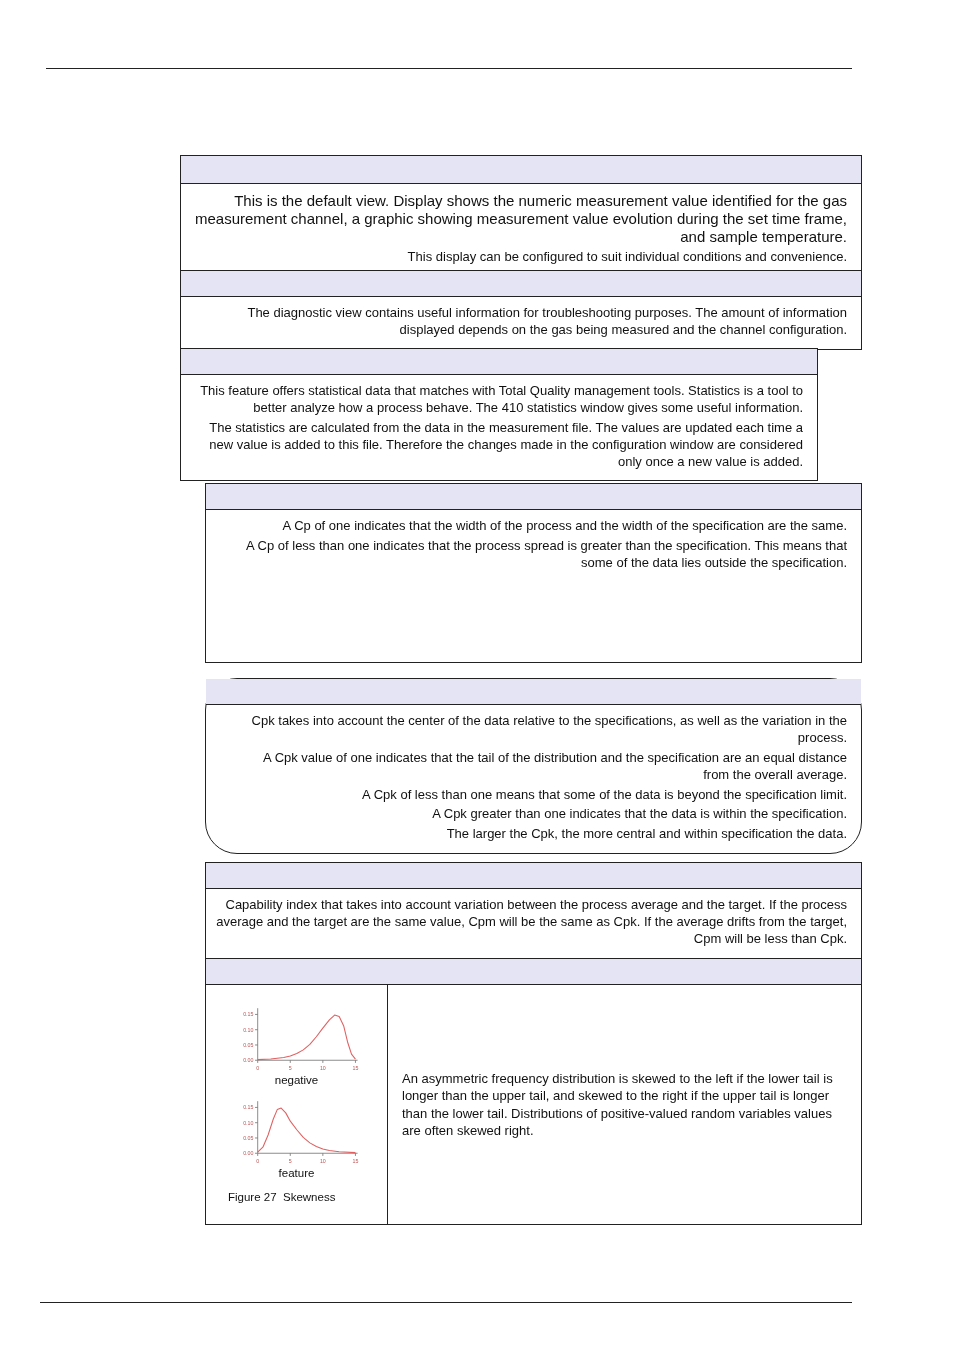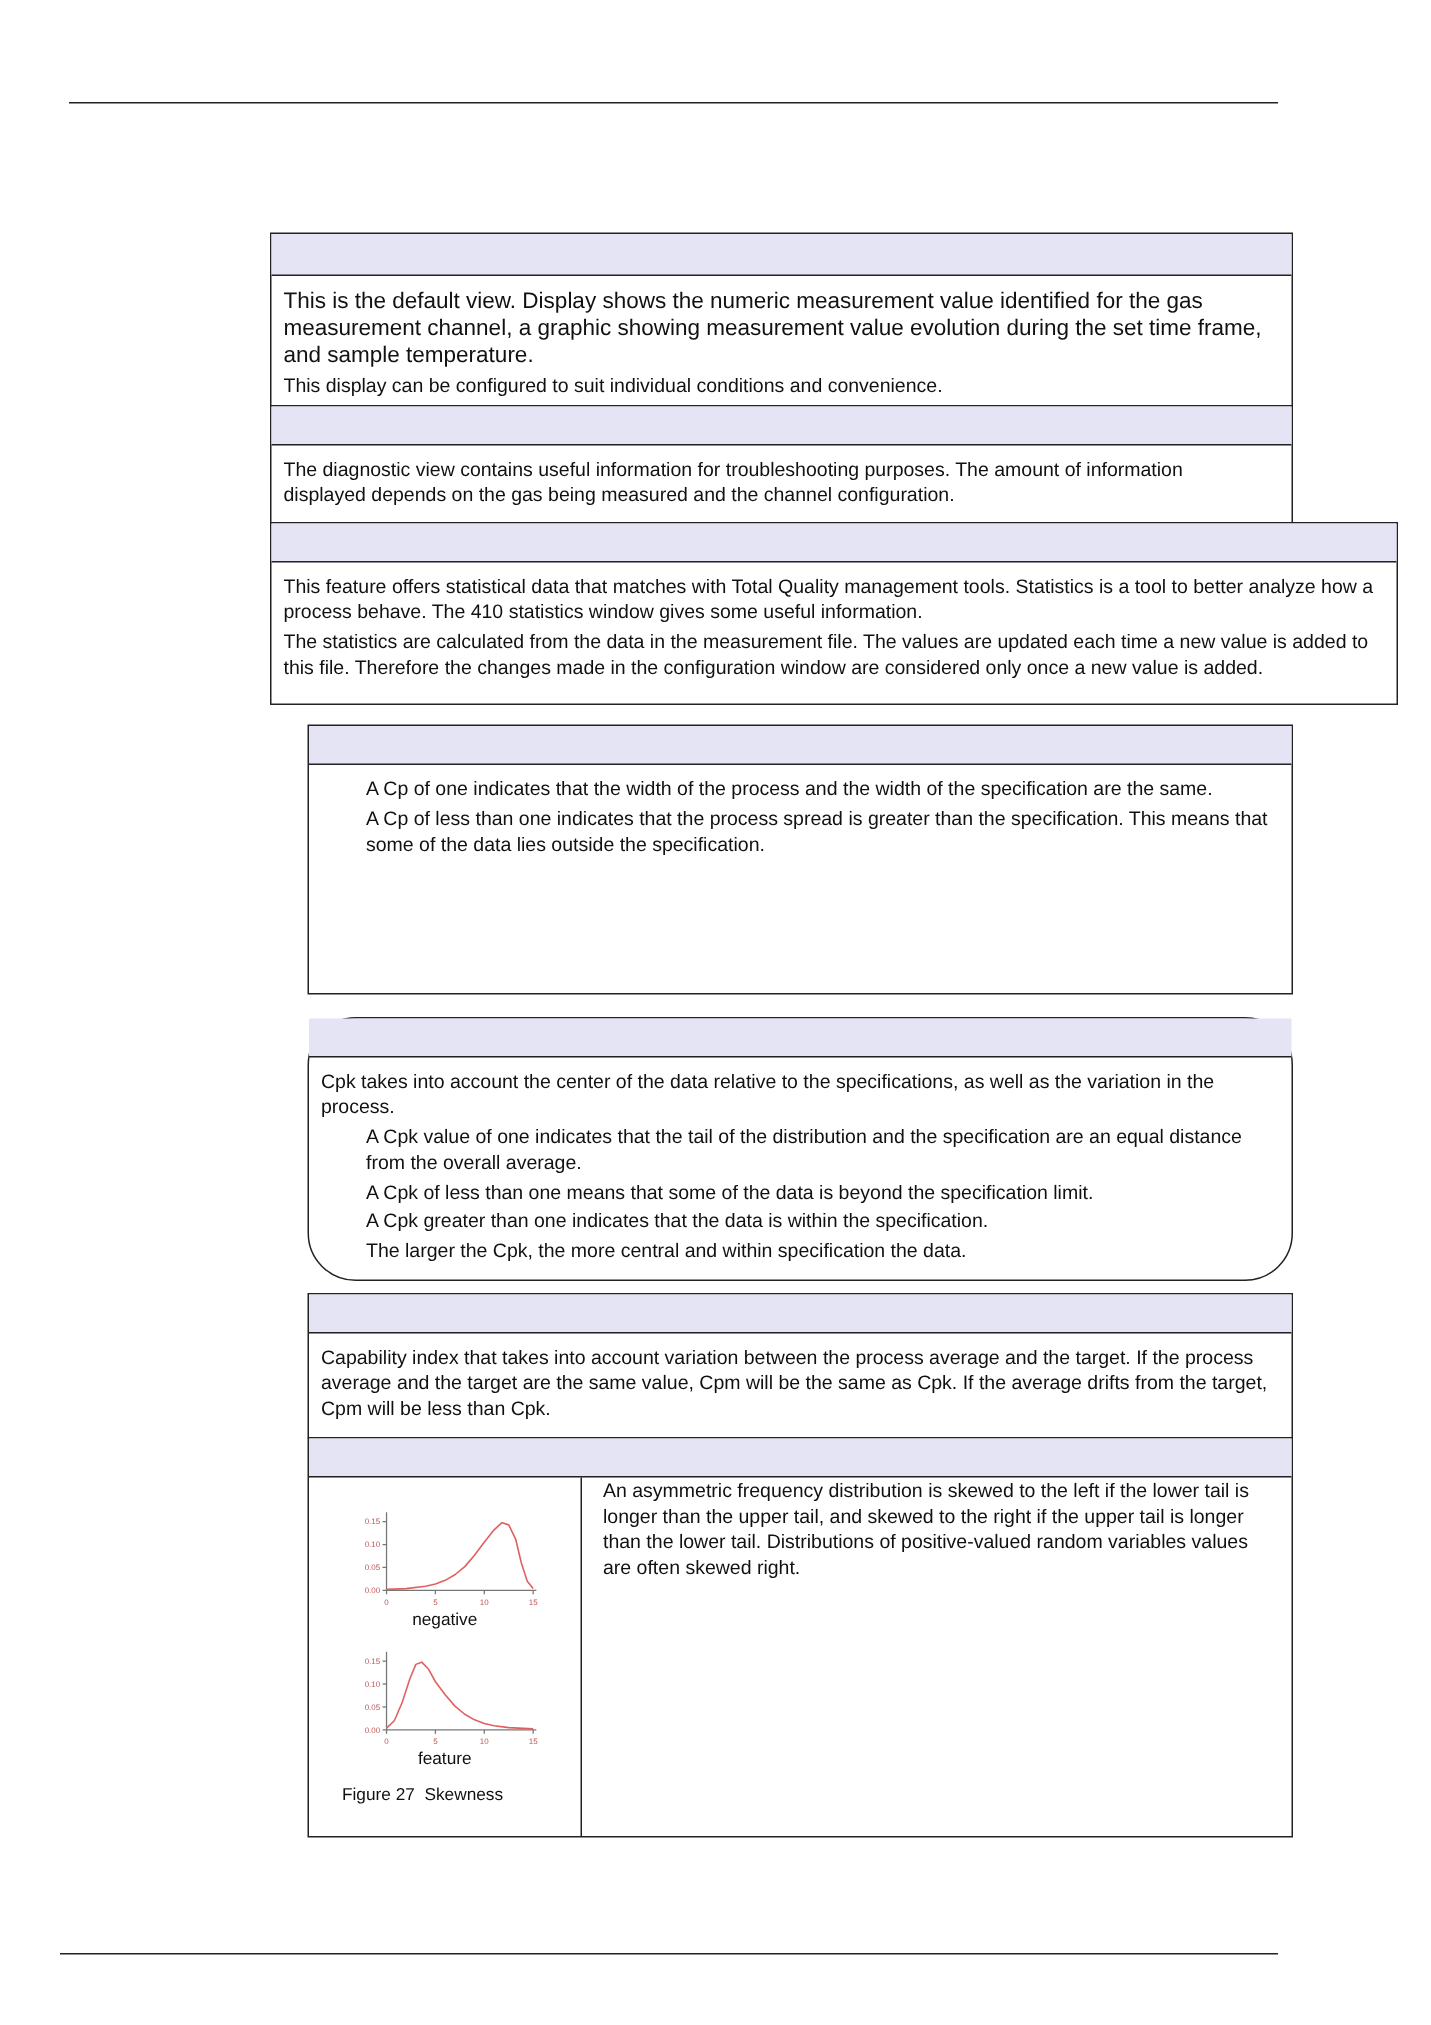--- a/index.html
+++ b/index.html
@@ -13,43 +13,43 @@
 
   .hrule { position:absolute; height:1px; background:#222; }
   .hrule.top { top:68px; left:46px; width:806px; }
   .hrule.bottom { top:1302px; left:40px; width:812px; }
 
   .box { position:absolute; border:1px solid #222; background:#fff; }
   .bar { height:26px; background:#e4e4f5; border-bottom:1px solid #222; font-size:12px; line-height:26px; padding-left:8px; }
   .b1 .bar { height:28px; line-height:28px; }
 
   .body { padding:5px 14px 7px 8px; font-size:13px; line-height:1.3; }
-  .body p { margin:3px 0; }
+  .body p { margin:3px 0;text-align:right; }
   .lead { font-size:15px; line-height:1.2; }
   .indent { margin-left:30px !important; }
 
   .b1 { left:180px; top:155px; width:682px; min-height:107px; }
   .b2 { left:180px; top:270px; width:682px; min-height:66px; }
-  .b3 { left:180px; top:348px; width:752px; min-height:122px; }
+  .b3 { left:180px; top:348px; width:638px; min-height:122px; }
   .b4 { left:205px; top:483px; width:657px; min-height:180px; }
   .b5 { left:205px; top:678px; width:657px; min-height:172px;border-radius:32px; }
   .b6 { left:205px; top:862px; width:657px; min-height:83px; }
   .b7 { left:205px; top:958px; width:657px; height:267px; display:flex; flex-direction:column; }
 
   .fig-body { flex:1; display:flex; min-height:0; }
   .fig-left {
     width:182px; border-right:1px solid #222;
     display:flex; flex-direction:column; align-items:center;
     padding-top:20px;
   }
   .chart { display:block; }
   .fig-label { font-size:11.5px; margin-top:1px; color:#111; }
   .gap { height:12px; }
   .fig-caption { font-size:11.5px; margin-top:12px; align-self:flex-start; margin-left:22px; white-space:pre; }
-  .fig-right { flex:1; display:flex; padding:0 16px 0 14px; }
+  .fig-right { flex:1; display:flex; align-items:center; padding:0 16px 0 14px; }
   .fig-right p { font-size:13px; line-height:1.32; }
 </style>
 </head>
 <body>
 
 <div class="page">
 
   <div class="hrule top"></div>
 
   <section class="box b1">

